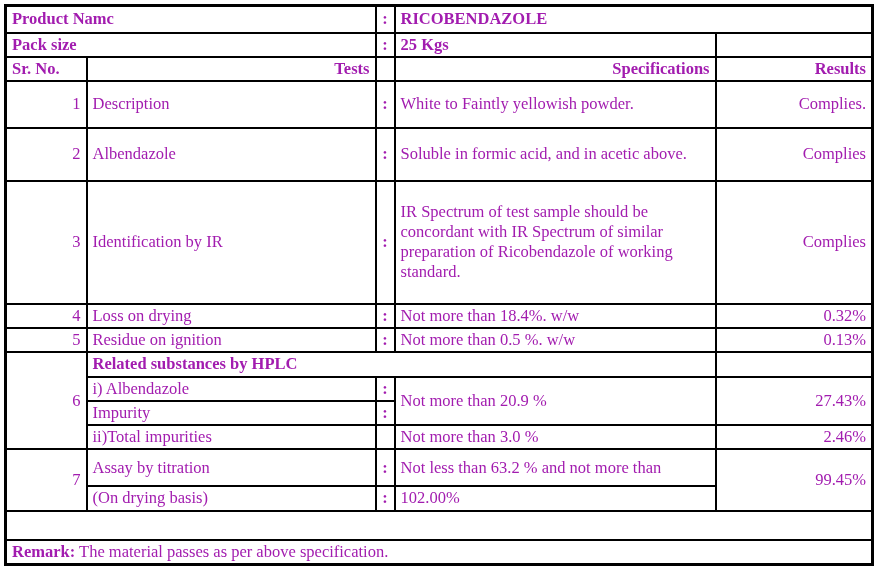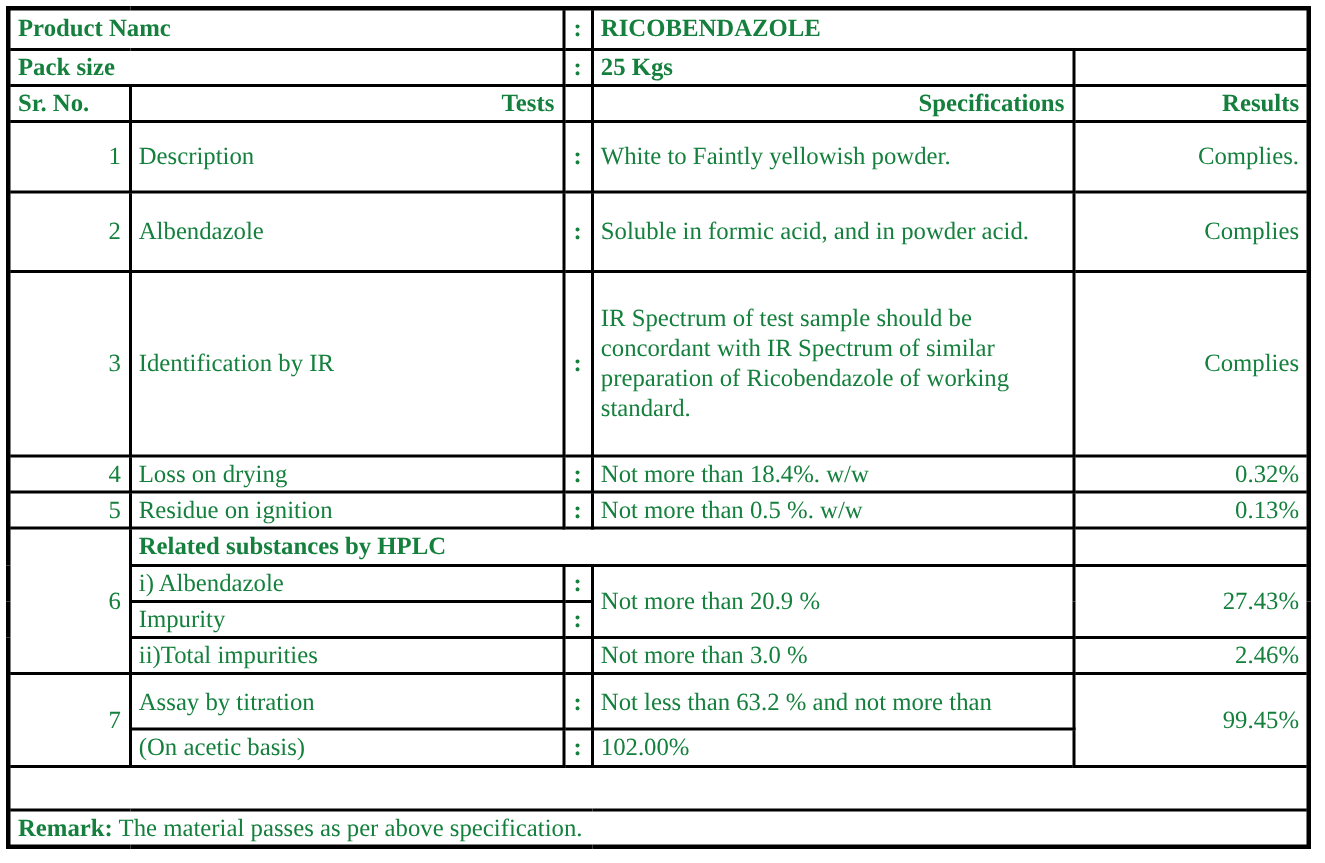--- a/index.html
+++ b/index.html
@@ -2,21 +2,21 @@
 <html><head>
 <meta charset="utf-8">
 <style>
   html, body { margin: 0; padding: 0; background: #ffffff; }
   .page {
     position: relative;
     width: 883px;
     height: 575px;
     background: #ffffff;
     font-family: "Liberation Serif", "DejaVu Serif", serif;
-    color: #15803d;
+    color: #a21caf;
   }
   table.coa {
     position: absolute;
     left: 4px;
     top: 4px;
     width: 867px;
     border-collapse: collapse;
     table-layout: fixed;
     border: 3px solid #000;
     font-size: 16.5px;
@@ -74,21 +74,21 @@
       <td class="l">Description</td>
       <td class="colon">:</td>
       <td class="l">White to Faintly yellowish powder.</td>
       <td class="c">Complies.</td>
     </tr>
 
     <tr style="height:53px">
       <td class="c">2</td>
       <td class="l">Albendazole</td>
       <td class="colon">:</td>
-      <td class="l">Soluble in formic acid, and in powder acid.</td>
+      <td class="l">Soluble in formic acid, and in acetic above.</td>
       <td class="c">Complies</td>
     </tr>
 
     <tr style="height:123px">
       <td class="c">3</td>
       <td class="l">Identification by IR</td>
       <td class="colon">:</td>
       <td class="l">IR Spectrum of test sample should be concordant with IR Spectrum of similar preparation of Ricobendazole of working standard.</td>
       <td class="c">Complies</td>
     </tr>
@@ -132,21 +132,21 @@
     </tr>
 
     <tr style="height:37px">
       <td rowspan="2" class="c">7</td>
       <td class="l">Assay by titration</td>
       <td class="colon">:</td>
       <td class="l">Not less than 63.2 % and not more than</td>
       <td rowspan="2" class="c">99.45%</td>
     </tr>
     <tr style="height:24px">
-      <td class="l">(On acetic basis)</td>
+      <td class="l">(On drying basis)</td>
       <td class="colon">:</td>
       <td class="l">102.00%</td>
     </tr>
 
     <tr style="height:29px">
       <td colspan="5"></td>
     </tr>
 
     <tr style="height:24px">
       <td colspan="5" class="l">

